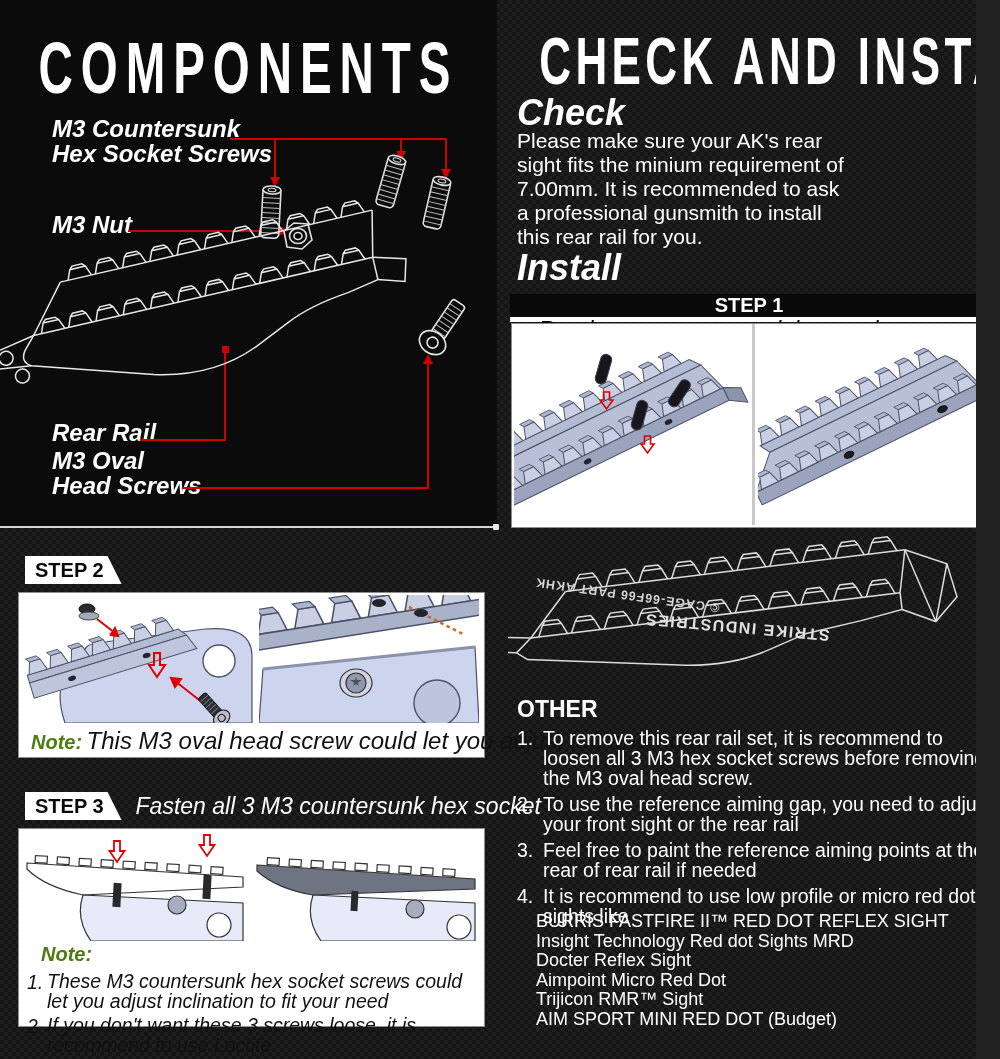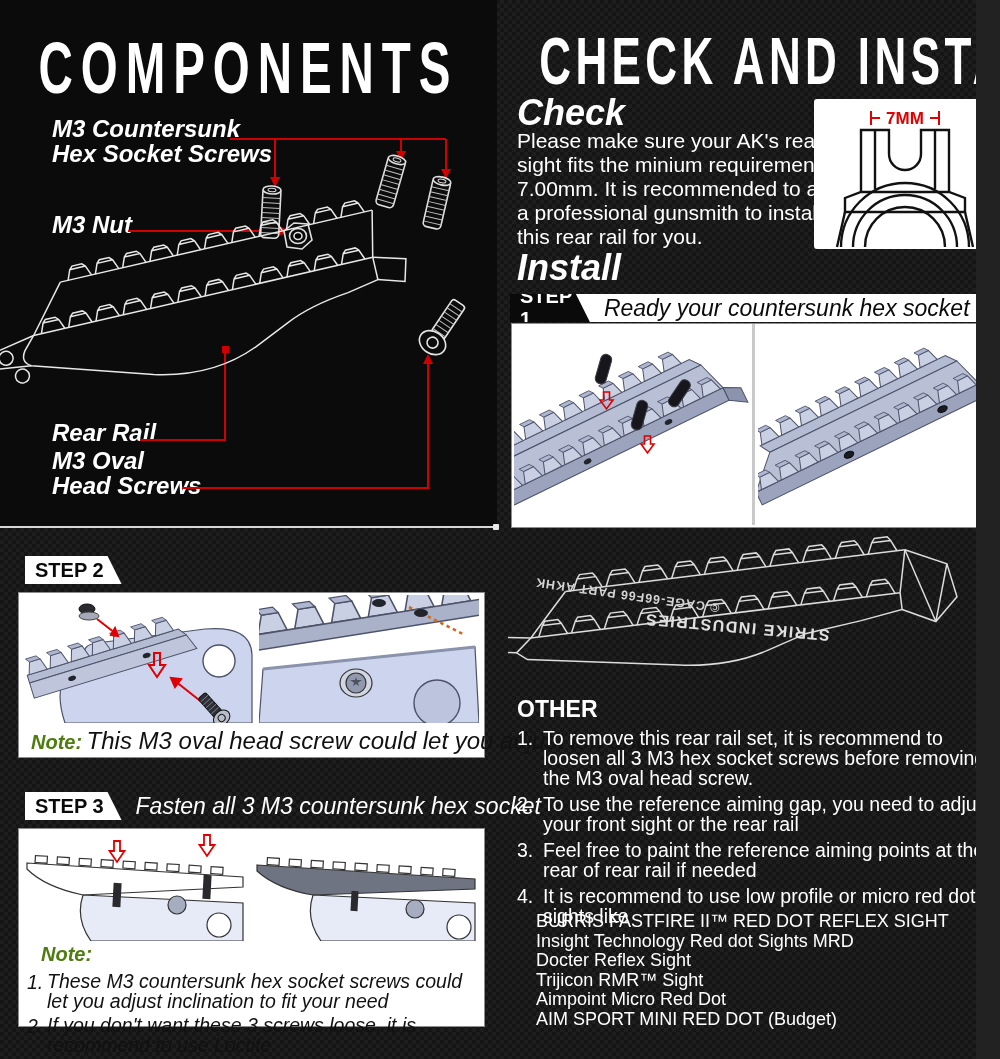--- a/index.html
+++ b/index.html
@@ -21,21 +21,21 @@
   .wlabel{color:#ffffff;font-style:italic;font-weight:bold;font-size:24px;line-height:25px;}
   .sec-head{color:#ffffff;font-style:italic;font-weight:900;font-size:36px;}
   .body-txt{color:#ffffff;font-size:21px;line-height:24px;}
   .step-row{display:flex;align-items:stretch;height:28px;}
   .step-badge{display:flex;align-items:center;justify-content:center;
     font-weight:900;font-size:20px;padding:0 18px 0 10px;
     clip-path:polygon(0 0,calc(100% - 14px) 0,100% 100%,0 100%);}
   .step-badge.dark{background:#0a0a0a;color:#ffffff;}
   .step-badge.light{background:#ffffff;color:#0a0a0a;}
   .step-text{font-style:italic;font-size:23px;font-weight:500;align-self:center;margin-left:14px;white-space:nowrap;}
-  .bar-white{background:#ffffff;}
+  .bar-white{background:#ffffff;flex-direction:column;}
   .panel{background:#ffffff;border:1px solid #8d8d8d;}
   .note-big{font-size:20px;font-weight:bold;font-style:italic;color:#4d7c0f;}
   .note-txt{font-size:19.5px;font-style:italic;color:#111;}
   .olist{color:#ffffff;font-size:19.5px;line-height:20px;}
   .olist .item{display:flex;margin-bottom:6px;}
   .olist .num{width:26px;flex:none;}
   .sights{color:#ffffff;font-size:18px;line-height:19.6px;}
   svg{display:block;}
 </style>
 </head>
@@ -145,37 +145,20 @@
       <ellipse cx="0" cy="8" rx="14" ry="11"></ellipse>
       <circle cx="0" cy="8" r="5.5" fill="none"></circle>
     </g>
   </svg>
 
   <div class="abs big-title" style="left:503px;top:22px;width:497px;font-size:50px;"><span style="letter-spacing:5px;">CHECK AND INSTALL</span></div>
 
   <div class="abs sec-head" style="left:517px;top:92px;">Check</div>
   <div class="abs body-txt" style="left:517px;top:129px;width:335px;">Please make sure your AK's rear sight fits the minium requirement of 7.00mm. It is recommended to ask a professional gunsmith to install this rear rail for you.</div>
 
-  <div class="abs" style="left:814px;top:99px;width:182px;height:150px;background:#ffffff;border-radius:3px;">
-    <svg width="182" height="150" viewBox="0 0 182 150">
-      <g stroke="#111" stroke-width="2.4" fill="none">
-        <path d="M47 93 V31 H75 V55 A16 16 0 0 0 107 55 V31 H135 V93"></path>
-        <path d="M61 31 V90 M121 31 V90"></path>
-        <path d="M31 99 L47 93 H135 L151 99 V113 H31 Z"></path>
-        <path d="M31 113 L23 148 M151 113 L159 148"></path>
-        <path d="M27 148 A64 64 0 0 1 155 148"></path>
-        <path d="M39 148 A52 52 0 0 1 143 148"></path>
-        <path d="M51 148 A40 40 0 0 1 131 148"></path>
-      </g>
-      <g stroke="#e00000" stroke-width="2" fill="none">
-        <path d="M57 12 V26 M125 12 V26 M57 19 H66 M116 19 H125"></path>
-      </g>
-      <text x="91" y="25" text-anchor="middle" font-size="17" font-weight="bold" fill="#e00000">7MM</text>
-    </svg>
-  </div>
 
   <div class="abs sec-head" style="left:517px;top:247px;">Install</div>
 
   <div class="abs step-row bar-white" style="left:510px;top:294px;width:486px;">
     <span class="step-badge dark">STEP 1</span>
     <span class="step-text" style="color:#0a0a0a;">Ready your countersunk hex socket screws</span>
   </div>
 
   <div class="abs panel" style="left:511px;top:323px;width:484px;height:203px;">
     <div class="abs" style="left:240px;top:0;width:3px;height:201px;background:#c9c9c9;"></div>
@@ -464,18 +447,18 @@
     <div class="item">
       <span class="num">4.</span>
       <span>It is recommend to use low profile or micro red dot sights like</span>
     </div>
   </div>
 
   <div class="abs sights" style="left:536px;top:912px;width:460px;">
     <div>BURRIS FASTFIRE II™ RED DOT REFLEX SIGHT</div>
     <div>Insight Technology Red dot Sights MRD</div>
     <div>Docter Reflex Sight</div>
+    <div>Aimpoint Micro Red Dot</div>
     <div>Trijicon RMR™ Sight</div>
-    <div>Aimpoint Micro Red Dot</div>
     <div>AIM SPORT MINI RED DOT (Budget)</div>
   </div>
 
 </div>
 
 </body></html>

